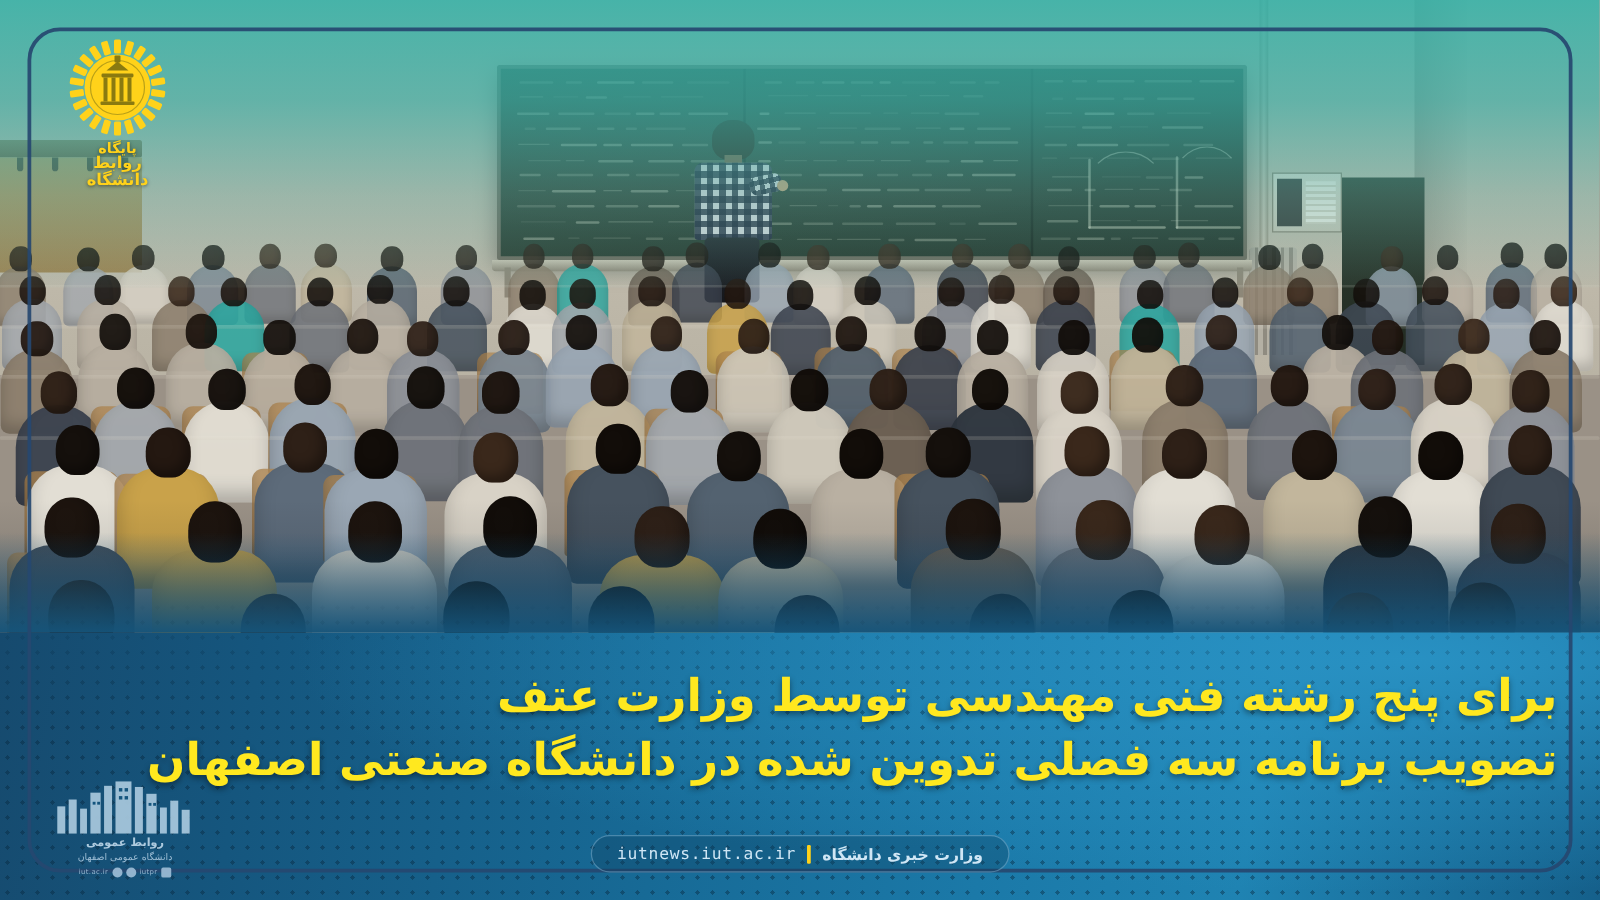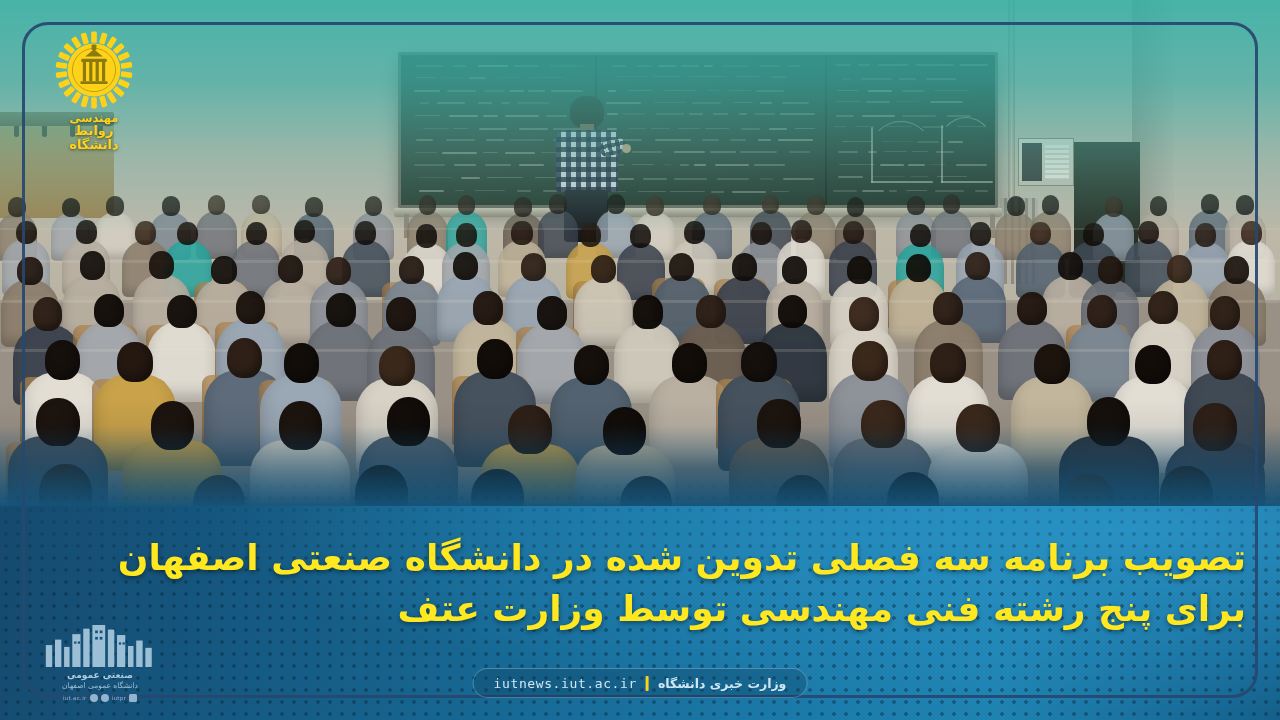--- a/index.html
+++ b/index.html
@@ -756,29 +756,29 @@
           <rect x="44" y="40" width="4" height="24"></rect>
           <rect x="52" y="40" width="4" height="24"></rect>
           <rect x="60" y="40" width="4" height="24"></rect>
           <rect x="34" y="36" width="32" height="4" rx="1.4"></rect>
           <path d="M50 24 l11 9 h-22 z"></path>
           <rect x="47" y="18" width="6" height="7" rx="1"></rect>
         </g>
       </svg>
     </div>
     <div class="iut-name">
-      <div class="l1">مهندسی</div>
+      <div class="l1">پایگاه</div>
       <div>روابط</div>
       <div>دانشگاه</div>
     </div>
   </div>
 
   <div class="headline">
+    <span class="ln">برای پنج رشته فنی مهندسی توسط وزارت عتف</span>
     <span class="ln">تصویب برنامه سه فصلی تدوین شده در دانشگاه صنعتی اصفهان</span>
-    <span class="ln">برای پنج رشته فنی مهندسی توسط وزارت عتف</span>
   </div>
 
   <div class="pill">
     <span class="fa">وزارت خبری دانشگاه</span>
     <span class="sep"></span>
     <span class="url">iutnews.iut.ac.ir</span>
   </div>
 
   <div class="pr-logo">
     <svg class="pr-build" viewBox="0 0 120 46" aria-hidden="true">
@@ -799,21 +799,21 @@
         <rect x="56" y="6" width="3" height="3"></rect>
           <rect x="61" y="6" width="3" height="3"></rect>
         <rect x="56" y="13" width="3" height="3"></rect>
           <rect x="61" y="13" width="3" height="3"></rect>
         <rect x="33" y="18" width="2.5" height="2.5"></rect>
           <rect x="37" y="18" width="2.5" height="2.5"></rect>
         <rect x="82" y="19" width="2.5" height="2.5"></rect>
           <rect x="86" y="19" width="2.5" height="2.5"></rect>
       </g>
     </svg>
-    <div class="pr-t1">صنعتی عمومی</div>
+    <div class="pr-t1">روابط عمومی</div>
     <div class="pr-t2">دانشگاه عمومی اصفهان</div>
     <div class="pr-social">
       <span class="sq"></span>
       <span class="tx">iutpr</span>
       <span class="ci"></span>
       <span class="ci"></span>
       <span class="tx">iut.ac.ir</span>
     </div>
   </div>
 

